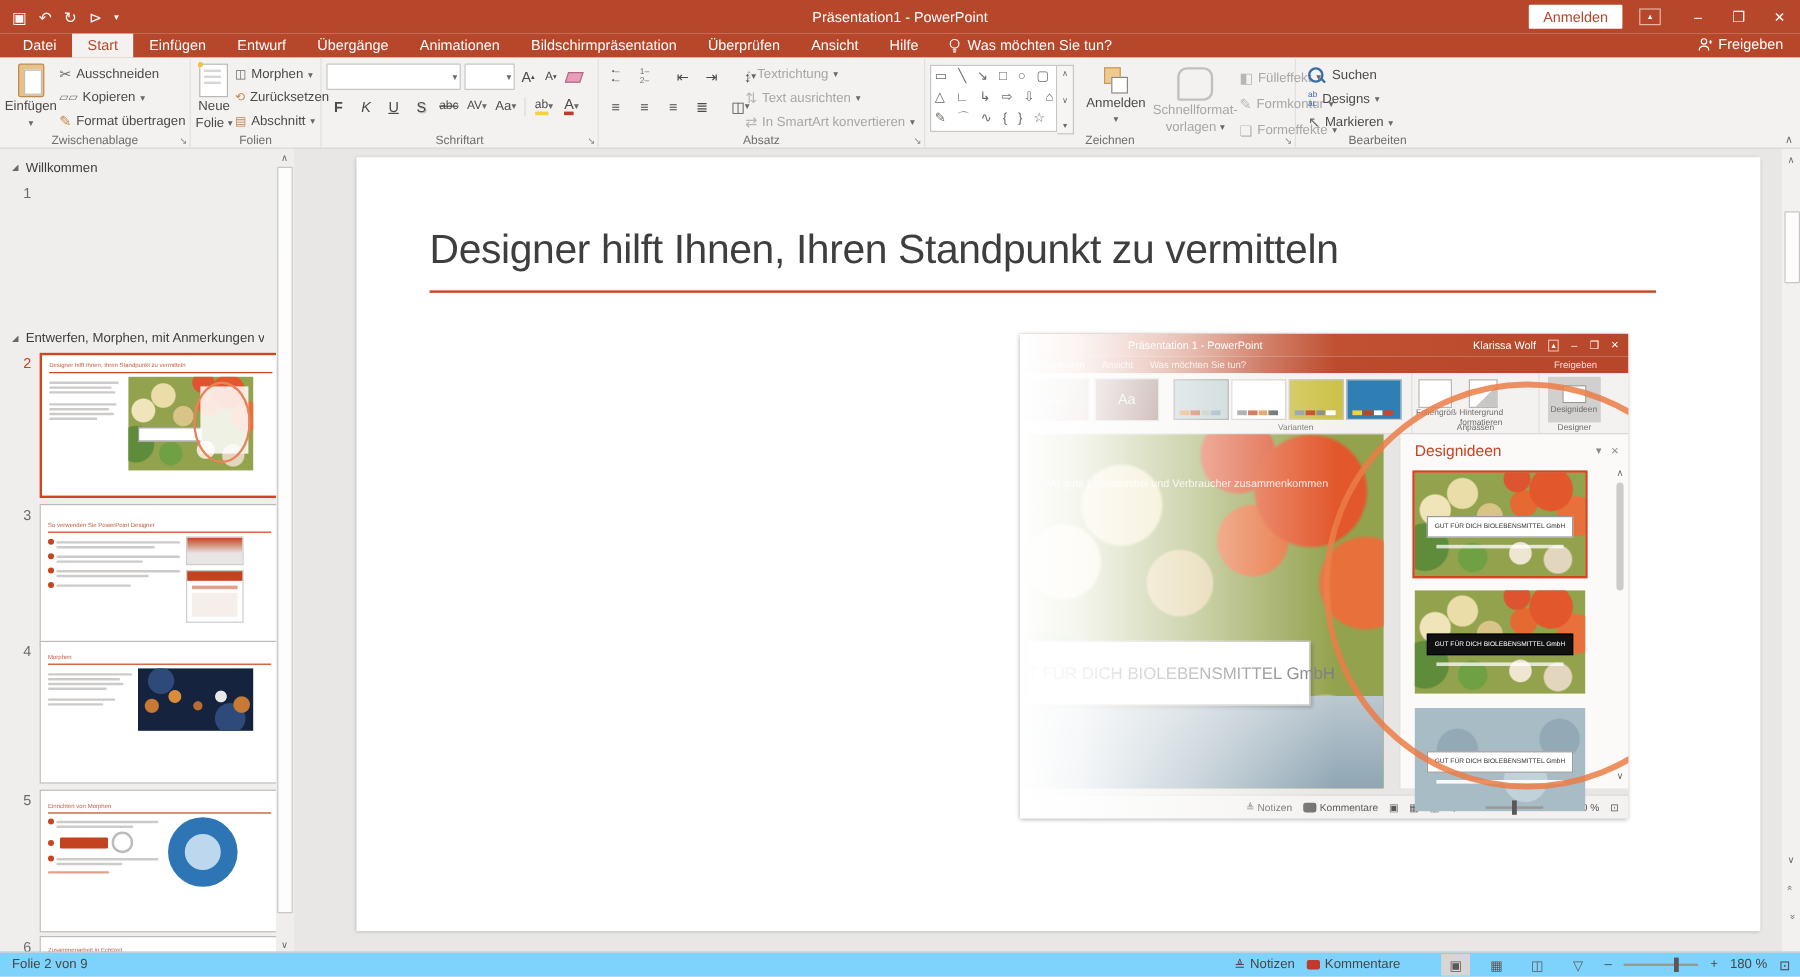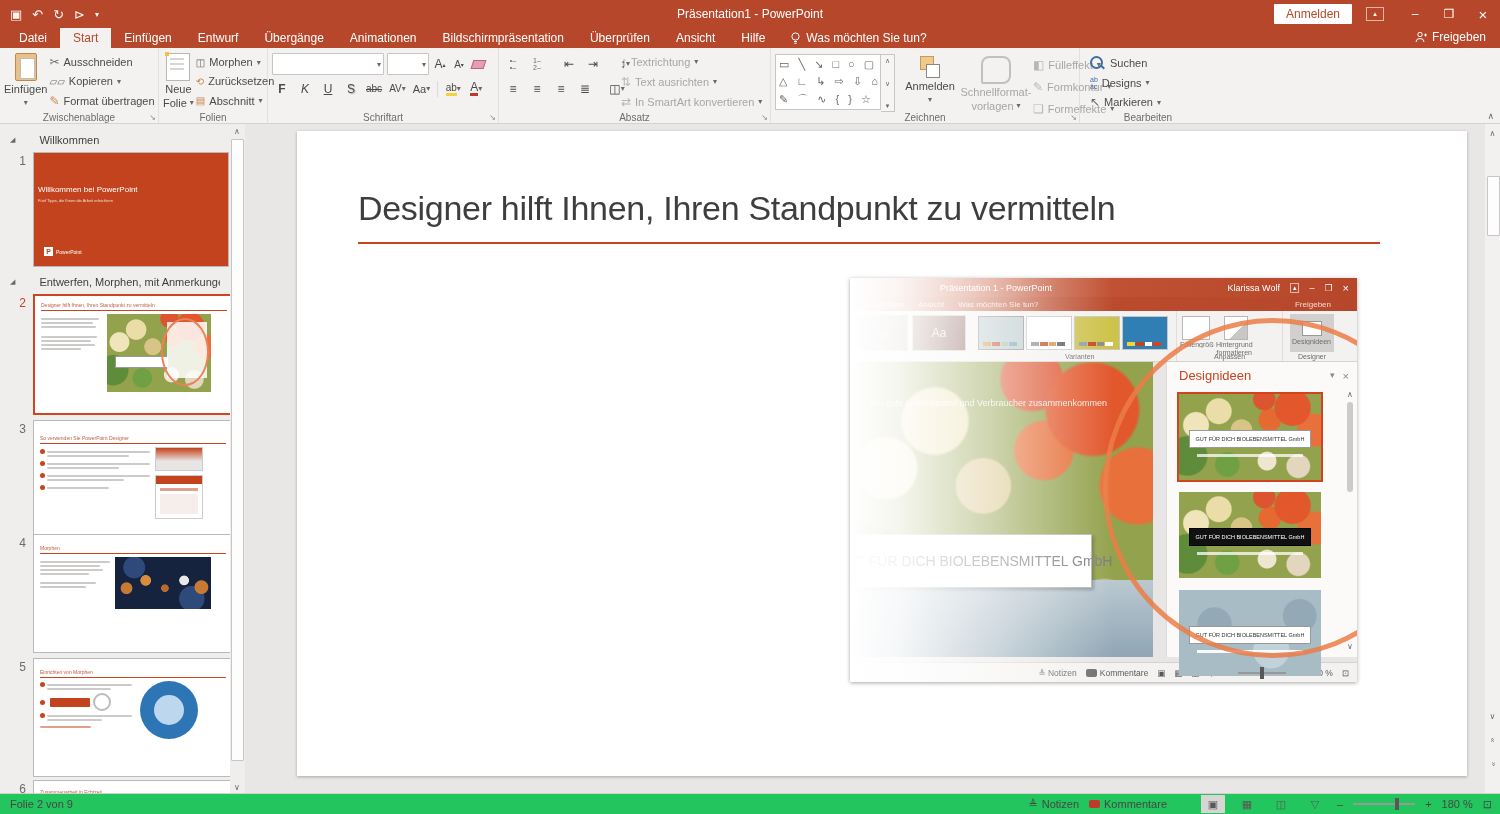--- a/index.html
+++ b/index.html
@@ -48,21 +48,21 @@
   .sq2 b{position:absolute;width:12px;height:12px;background:#fff;border:1px solid #8A8886;right:0;bottom:0;}
   .qstyle{width:26px;height:24px;border:2px solid #C2C0BE;border-radius:8px 8px 8px 2px;}
   .mag{width:9px;height:9px;border:2px solid #3B6EA5;border-radius:50%;position:relative;display:inline-block;}
   .mag:after{content:"";position:absolute;width:5px;height:2px;background:#3B6EA5;transform:rotate(45deg);right:-4px;bottom:-1px;}
   .eraser{display:inline-block;width:11px;height:7px;background:#E79CB8;border:1px solid #B06A86;transform:skewX(-18deg);}
   .stack2{display:inline-flex;flex-direction:column;font-size:7px;line-height:7px;color:#6B6967;}
   .ribcollapse{position:absolute;right:6px;bottom:2px;font-size:9px;color:#6E6C6A;cursor:pointer;}
   .ubar{display:inline-block;border-bottom:3px solid;line-height:11px;}
   
   #sidebar{position:absolute;left:0;top:124px;width:245px;height:670px;background:#F0EEEC;overflow:hidden;}
-  .sechdr{position:absolute;left:10px;font-size:11px;color:#3F3D3B;display:flex;gap:24px;align-items:center;cursor:pointer;white-space:nowrap;width:210px;overflow:hidden;}
+  .sechdr{position:absolute;left:10px;font-size:11px;color:#3F3D3B;display:flex;gap:6px;align-items:center;cursor:pointer;white-space:nowrap;width:210px;overflow:hidden;}
   .sechdr .tri{font-size:7px;color:#6B6967;}
   .srow{position:absolute;left:0;display:flex;cursor:pointer;}
   .snum{width:26px;text-align:right;padding-right:7px;font-size:12px;color:#6B6B6B;padding-top:2px;}
   .snum.sel{color:#C8431F;}
   .thumb{width:186px;height:105px;background:#fff;border:1px solid #BBB9B7;position:relative;overflow:hidden;}
   .thumb.sel{border:2px solid #D0451F;}
   .mtitle{font-size:5px;color:#BF5B3F;white-space:nowrap;overflow:hidden;}
   .mrule{height:1px;background:#C8431F;margin:2px 0 3px 0;}
   .gline{height:2px;background:#CDCBC9;margin:2px 0;border-radius:1px;}
   .odot{width:5px;height:5px;border-radius:50%;background:#C8431F;flex:none;margin-right:2px;}
@@ -113,21 +113,21 @@
   .fade{position:absolute;inset:0;background:linear-gradient(90deg,#fff 0%,rgba(255,255,255,.9) 10%,rgba(255,255,255,.55) 28%,rgba(255,255,255,0) 52%);pointer-events:none;z-index:50;}
   .bubble{display:inline-block;width:11px;height:8px;background:#6B6967;border-radius:2px;position:relative;}
   .bubble:after{content:"";position:absolute;left:2px;bottom:-3px;border:3px solid transparent;border-top-color:#6B6967;border-left-width:2px;border-right-width:2px;}
   .bubble.red{background:#C0392B;}
   .bubble.red:after{border-top-color:#C0392B;}
   
   .vscroll{position:absolute;width:14px;background:#F0EEEC;display:block;}
   .sc-btn{position:absolute;left:0;width:14px;height:14px;font-size:8px;color:#6B6967;display:flex;align-items:center;justify-content:center;cursor:pointer;}
   .sc-thumb{position:absolute;left:1px;width:11px;background:#FDFDFD;border:1px solid #C8C6C4;border-radius:1px;cursor:pointer;}
   
-  #statusbar{position:absolute;left:0;right:0;bottom:0;height:20px;background:#22c55e;border-top:1px solid #D3D1CF;display:flex;align-items:center;font-size:11px;color:#484644;}
+  #statusbar{position:absolute;left:0;right:0;bottom:0;height:20px;background:#7dd3fc;border-top:1px solid #D3D1CF;display:flex;align-items:center;font-size:11px;color:#484644;}
   .sb-left{padding-left:10px;}
   .sb-right{margin-left:auto;display:flex;align-items:center;gap:10px;padding-right:8px;}
   .viewbtn{width:24px;height:18px;display:flex;align-items:center;justify-content:center;font-size:11px;color:#5A5856;cursor:pointer;}
   .viewbtn.sel{background:#D8D6D4;}
   .ztrack{width:62px;height:2px;background:#9A9896;position:relative;}
   .zthumb{position:absolute;top:-5px;width:4px;height:12px;background:#5A5856;}
 </style>
 </head>
 <body>
 
@@ -416,28 +416,20 @@
 </div>
 
 <div id="sidebar">
   <div class="sechdr" style="top:10px">
     <span class="tri">◢</span>
     <span>Willkommen</span>
   </div>
 
   <div class="srow" style="top:28px">
     <div class="snum">1</div>
-    <div class="thumb" style="background:#C4431F;padding:4px;">
-      <div style="margin-top:28px;color:#fff;font-size:8px;">Willkommen bei PowerPoint</div>
-      <div style="margin-top:4px;color:rgba(255,255,255,.8);font-size:4px;">Fünf Tipps, die Ihnen die Arbeit erleichtern</div>
-      <div style="position:absolute;left:10px;bottom:10px;display:flex;align-items:center;gap:3px;">
-        <span style="width:9px;height:9px;background:#fff;color:#C4431F;font-size:7px;display:flex;align-items:center;justify-content:center;font-weight:bold;">P</span>
-        <span style="color:#fff;font-size:5px;">PowerPoint</span>
-      </div>
-    </div>
   </div>
 
   <div class="sechdr" style="top:152px">
     <span class="tri">◢</span>
     <span>Entwerfen, Morphen, mit Anmerkungen vers...</span>
   </div>
 
   <div class="srow" style="top:170px">
     <div class="snum sel">2</div>
     <div class="thumb sel" style="padding:6px;">

